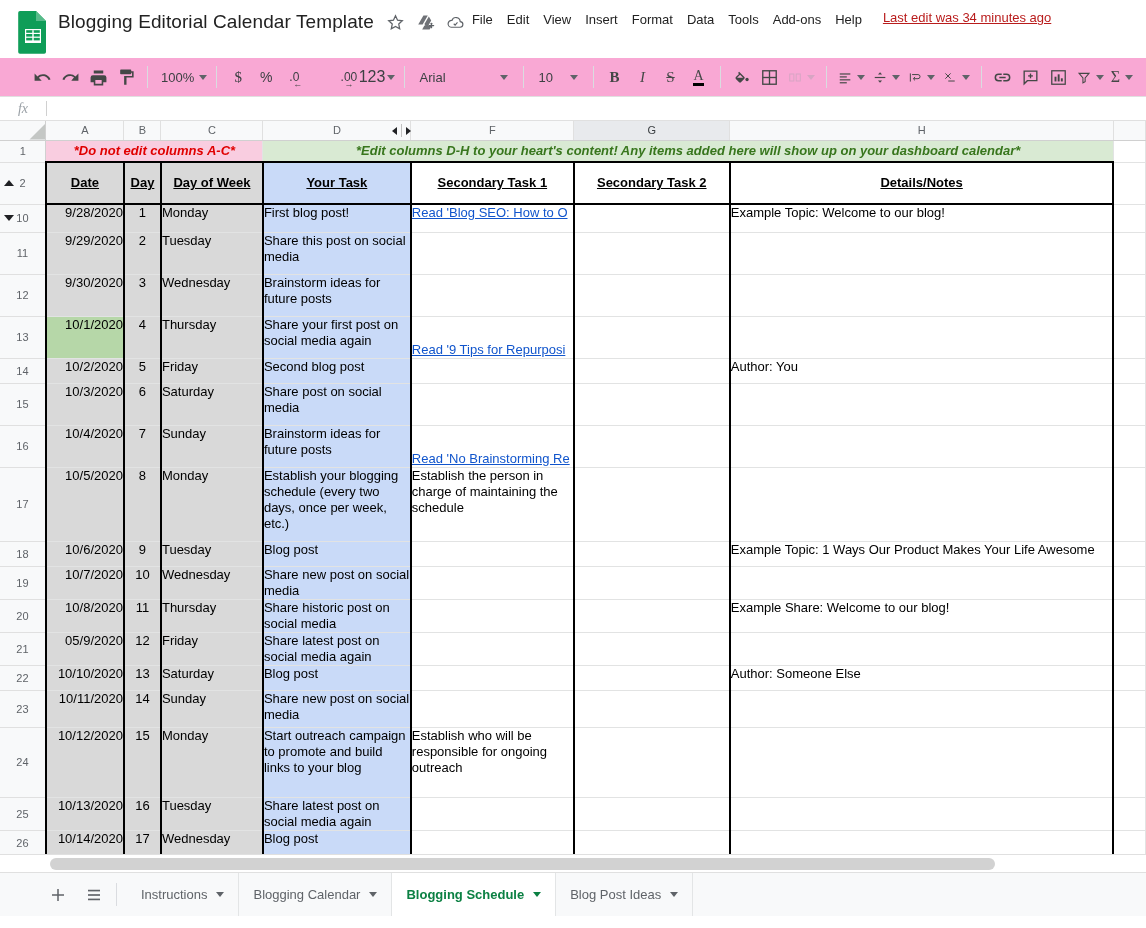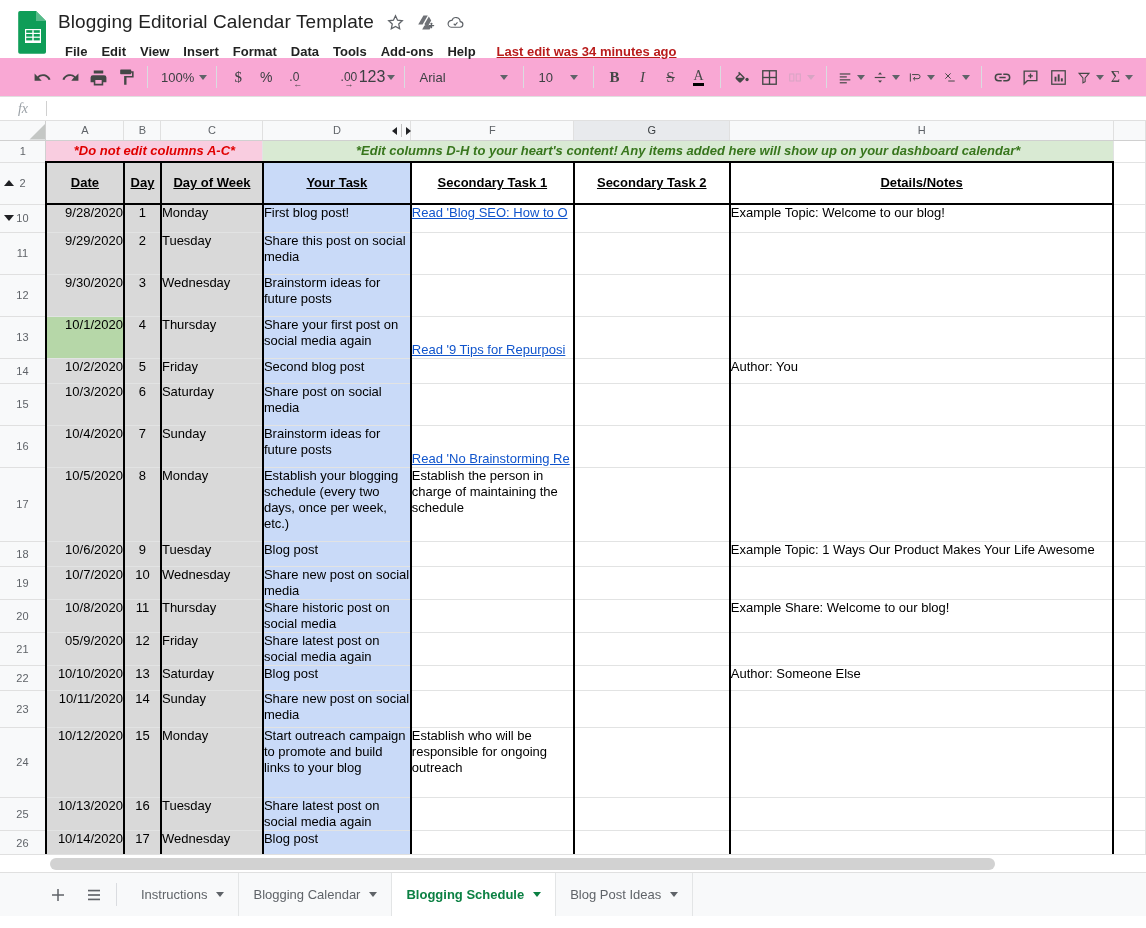--- a/index.html
+++ b/index.html
@@ -19,38 +19,37 @@
     align-items: flex-start;
     padding: 8px 0 0 12px;
     background: #fff;
   }
   .sheets-logo {
     width: 34px; height: 46px;
     margin: 2px 8px 0 4px;
     display: flex; align-items: flex-start; justify-content: center;
   }
   .sheets-logo svg { width: 32px; height: 44px; }
-  .title-block { display: flex; flex-direction: column; }
+  .title-block { display: flex; flex-direction: row; }
   .title-row { display: flex; align-items: center; height: 28px; }
   .doc-title {
     font-size: 19px;
     color: #222;
     letter-spacing: .1px;
     white-space: nowrap;
   }
   .title-icons { display: flex; align-items: center; margin-left: 12px; gap: 11px; }
   .ticon { width: 19px; height: 19px; color: #5f6368; display: block; }
   .ticon svg { width: 19px; height: 19px; display: block; }
   .menu-row {
-    display: flex; align-items: center;
+    display: flex; 
     height: 26px;
     margin-top: 2px;
     font-size: 13px;
     color: #222;
-    font-weight: bold;
   }
   .menu-item {
     padding: 2px 7px;
     border-radius: 3px;
     cursor: default;
     white-space: nowrap;
   }
   .last-edit {
     margin-left: 14px;
     font-size: 13px;

